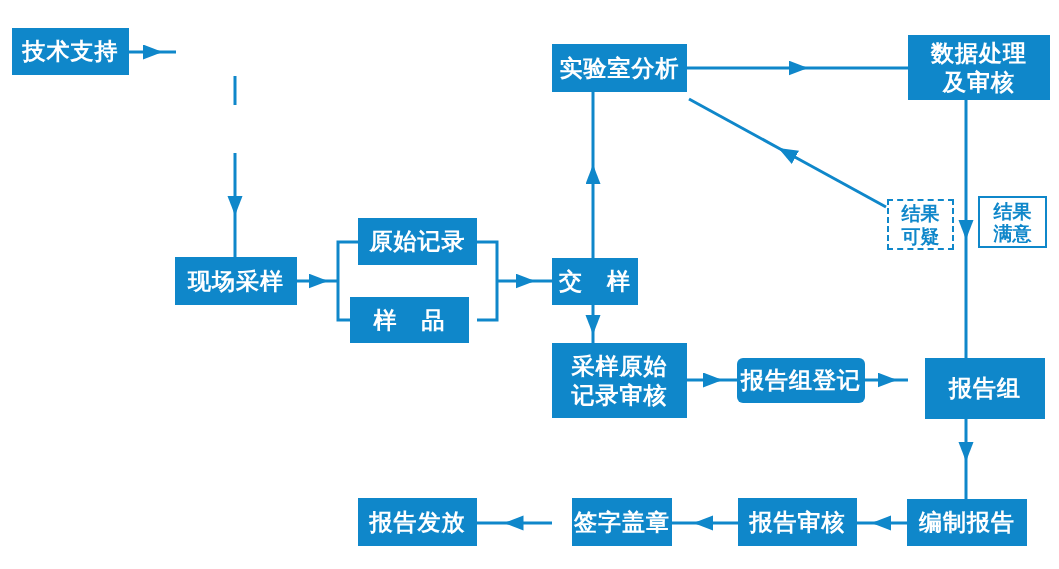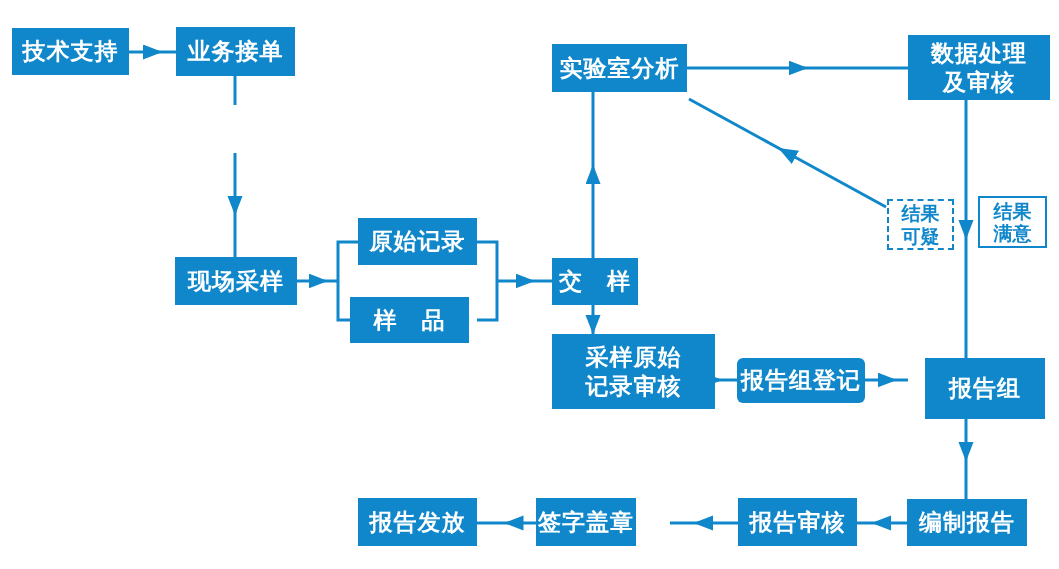--- a/index.html
+++ b/index.html
@@ -80,33 +80,32 @@
       <polyline marker-mid="url(#ah)" points="886,207 787.5,153 689,99" class="edge"></polyline>
       <polyline marker-mid="url(#ah)" points="593,305 593,324 593,343" class="edge"></polyline>
       <polyline marker-mid="url(#ah)" points="687,380 712,380 737,380" class="edge"></polyline>
       <polyline marker-mid="url(#ah)" points="865,380 886.5,380 908,380" class="edge"></polyline>
       <polyline marker-mid="url(#ah)" points="966,403 966,451 966,499" class="edge"></polyline>
       <polyline marker-mid="url(#ah)" points="907,523 882,523 857,523" class="edge"></polyline>
       <polyline marker-mid="url(#ah)" points="738,523 704,523 670,523" class="edge"></polyline>
       <polyline marker-mid="url(#ah)" points="552,523 514.5,523 477,523" class="edge"></polyline>
     </svg>
 <div class="node" style="left: 12px; top: 28px; width: 117px; height: 47px;">技术支持</div>
-    <div class="node" style="left: 176px; top: 27px; width: 119px; height: 49px;">业务接单</div>
     <div class="node" style="left: 175px; top: 257px; width: 122px; height: 48px;">现场采样</div>
     <div class="node" style="left: 358px; top: 218px; width: 119px; height: 47px;">原始记录</div>
     <div class="node" style="left: 350px; top: 297px; width: 119px; height: 46px;">样　品</div>
     <div class="node" style="left: 552px; top: 44px; width: 135px; height: 48px;">实验室分析</div>
     <div class="node" style="left: 552px; top: 258px; width: 86px; height: 47px;">交　样</div>
     <div class="node" style="left: 908px; top: 35px; width: 142px; height: 65px;">数据处理
 及审核</div>
-    <div class="node" style="left: 552px; top: 334px; width: 163px; height: 75px;">采样原始
+    <div class="node" style="left: 552px; top: 343px; width: 135px; height: 75px;">采样原始
 记录审核</div>
     <div class="node" style="left: 737px; top: 358px; width: 128px; height: 45px; border-radius: 6px;">报告组登记</div>
     <div class="node" style="left: 925px; top: 358px; width: 120px; height: 61px;">报告组</div>
     <div class="node" style="left: 907px; top: 499px; width: 120px; height: 47px;">编制报告</div>
     <div class="node" style="left: 738px; top: 498px; width: 119px; height: 48px;">报告审核</div>
-    <div class="node" style="left: 536px; top: 498px; width: 100px; height: 48px;">签字盖章</div>
+    <div class="node" style="left: 572px; top: 498px; width: 100px; height: 48px;">签字盖章</div>
     <div class="node" style="left: 358px; top: 498px; width: 119px; height: 48px;">报告发放</div>
     <div class="annotation dashed" style="left: 887px; top: 199px; width: 67px; height: 51px;">结果
 可疑</div>
     <div class="annotation solid" style="left: 978px; top: 196px; width: 69px; height: 52px;">结果
 满意</div>
   </div>
 
 </body></html>

